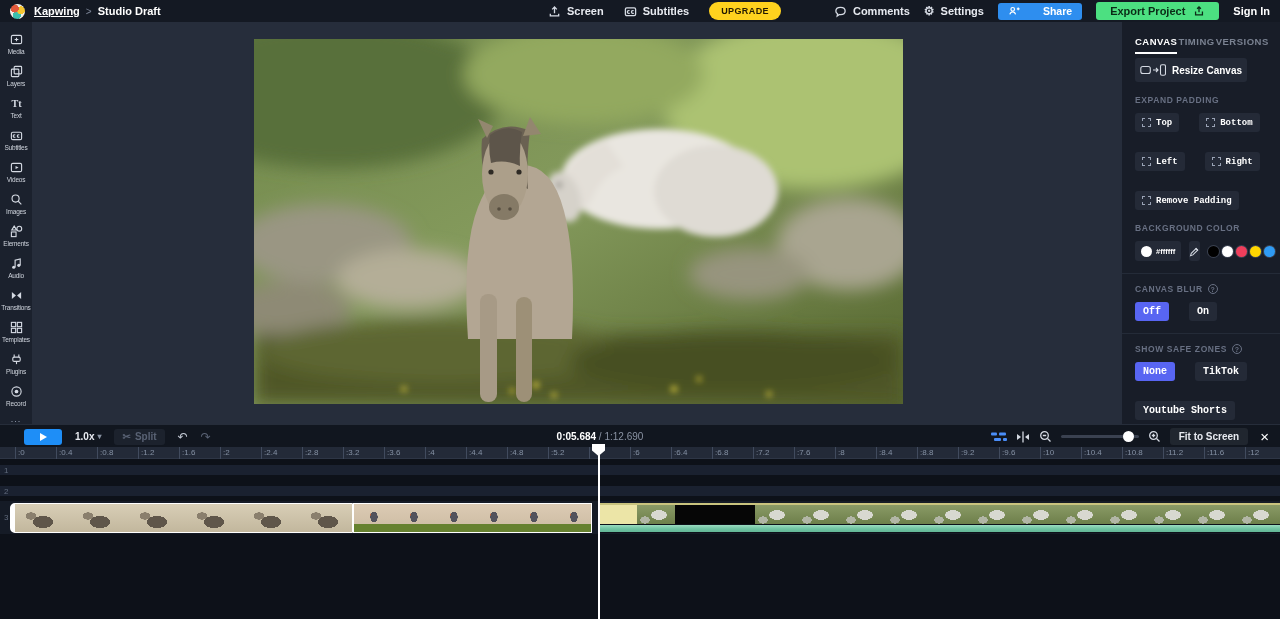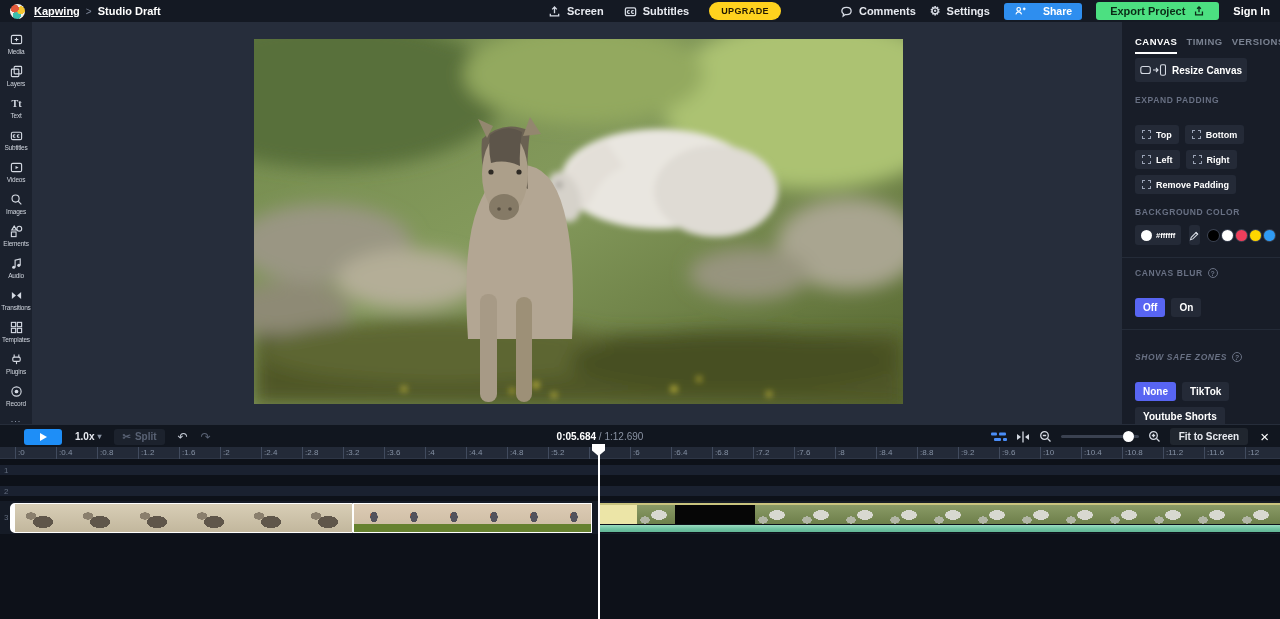--- a/index.html
+++ b/index.html
@@ -19,21 +19,21 @@
   .brand{ margin-left:9px; font-size:11px; font-weight:bold; text-decoration:underline; color:#fff; }
   .crumb-sep{ margin:0 6px; color:#7b8495; font-size:10px; }
   .proj{ font-size:11px; font-weight:bold; color:#fff; }
   .hdr-mid{ position:absolute; left:548px; display:flex; align-items:center; gap:20px; }
   .hdr-btn{ display:flex; align-items:center; gap:6px; font-size:11px; font-weight:bold; color:#e7eaf0; cursor:pointer; }
   .hdr-btn svg{ width:13px; height:13px; stroke:#d5dae3; fill:none; stroke-width:1.4; }
   .upgrade{ background:#ffd21e; color:#231a02; font-size:9px; font-weight:bold; letter-spacing:.4px;
             padding:4px 12px; border-radius:10px; }
   .hdr-right{ position:absolute; right:10px; display:flex; align-items:center; gap:14px; }
   .share-btn{ background:#2e8eef; color:#fff; font-size:10.5px; font-weight:bold; height:17px;
-              padding:0 10px; border-radius:3px; display:flex; align-items:center; gap:17px; }
+              padding:0 10px; border-radius:3px; display:flex; align-items:center; gap:23px; }
   .share-btn svg{ width:12px; height:12px; stroke:#fff; fill:none; stroke-width:1.4; }
   .export-btn{ background:#4ce081; color:#0b2b17; font-size:11px; font-weight:bold; height:18px;
                padding:0 14px; border-radius:3px; display:flex; align-items:center; gap:8px; }
   .export-btn svg{ width:12px; height:12px; stroke:#0b2b17; fill:none; stroke-width:1.5; }
   .signin{ font-size:11px; font-weight:bold; color:#fff; }
   .gear-glyph{ font-size:12px; color:#d5dae3; }
 
   
   .sidebar{ position:absolute; top:22px; left:0; width:32px; height:402px; background:#1b212d;
             display:flex; flex-direction:column; align-items:center; padding-top:6px; z-index:30; }
@@ -47,32 +47,32 @@
   
   .workspace{ position:absolute; top:22px; left:32px; width:1090px; height:402px; background:#262d3b; }
   .canvas{ position:absolute; left:222px; top:17px; width:649px; height:365px; background:#6f8747;
            overflow:hidden; cursor:pointer; }
   .canvas svg{ display:block; width:100%; height:100%; }
 
   
   .panel{ position:absolute; top:22px; left:1122px; width:158px; height:402px; background:#181d28;
           overflow:hidden; }
   .panel-in{ padding:10px 13px 0 13px; }
-  .tabs{ display:flex; gap:9px; margin-top:4px; }
+  .tabs{ display:flex; gap:1px; margin-top:4px; }
   .tab{ font-size:9.5px; font-weight:bold; letter-spacing:.5px; color:#7a8291; padding-bottom:5px; cursor:pointer; }
   .tab.active{ color:#fff; border-bottom:2px solid #fff; }
   .resize-btn{ margin-top:4px; width:112px; height:24px; background:#242a37; border-radius:3px;
                display:flex; align-items:center; justify-content:center; gap:6px;
                font-size:10px; font-weight:bold; color:#fff; cursor:pointer; }
   .resize-btn svg{ width:26px; height:12px; stroke:#d5dae3; fill:none; stroke-width:1.1; }
   .sec-title{ margin-top:13px; font-size:8.5px; font-weight:bold; letter-spacing:.6px; color:#687083;
               display:flex; align-items:center; gap:5px; }
   .help{ width:10px; height:10px; border:1px solid #687083; border-radius:50%; color:#687083;
          font-size:7px; display:inline-flex; align-items:center; justify-content:center; font-weight:bold; }
-  .btn-wrap{ display:flex; flex-wrap:wrap; gap:6px; margin-top:20px; width:134px; }
+  .btn-wrap{ display:flex; flex-wrap:wrap; gap:20px; margin-top:8px; width:134px;font-family:Liberation Mono, monospace; }
   .p-btn{ background:#242a37; border-radius:3px; height:19px; display:inline-flex; align-items:center;
           gap:5px; padding:0 7px; font-size:9px; font-weight:bold; color:#fff; cursor:pointer; }
   .pad-ico{ width:9px; height:9px; border:1px dashed #9aa3b5; flex:none; }
   .pill{ background:#242a37; border-radius:3px; height:19px; display:inline-flex; align-items:center;
          padding:0 8px; font-size:10px; font-weight:bold; color:#fff; cursor:pointer; }
   .pill.active{ background:#5865f2; }
   .bg-row{ display:flex; align-items:center; gap:8px; margin-top:8px; }
   .hex-btn{ background:#242a37; border-radius:3px; height:20px; padding:0 6px; display:inline-flex;
             align-items:center; gap:4px; cursor:pointer; }
   .hex-dot{ width:11px; height:11px; border-radius:50%; background:#fff; }
@@ -474,21 +474,21 @@
       <div class="sec-title" style="margin-top:10px;">
         <span>CANVAS BLUR</span>
         <span class="help">?</span>
       </div>
       <div class="btn-wrap" id="blur-options">
           <span class="pill active">Off</span>
           <span class="pill">On</span>
         </div>
 
       <div class="divider"></div>
-      <div class="sec-title" style="margin-top:22px;font-style:italic;">
+      <div class="sec-title" style="margin-top:10px;">
         <span>SHOW SAFE ZONES</span>
         <span class="help">?</span>
       </div>
       <div class="btn-wrap" id="safezone-options">
           <span class="pill active">None</span>
           <span class="pill">TikTok</span>
           <span class="pill">Youtube Shorts</span>
           <span class="pill">Instagram Reel</span>
           <span class="pill">All</span>
         </div>

